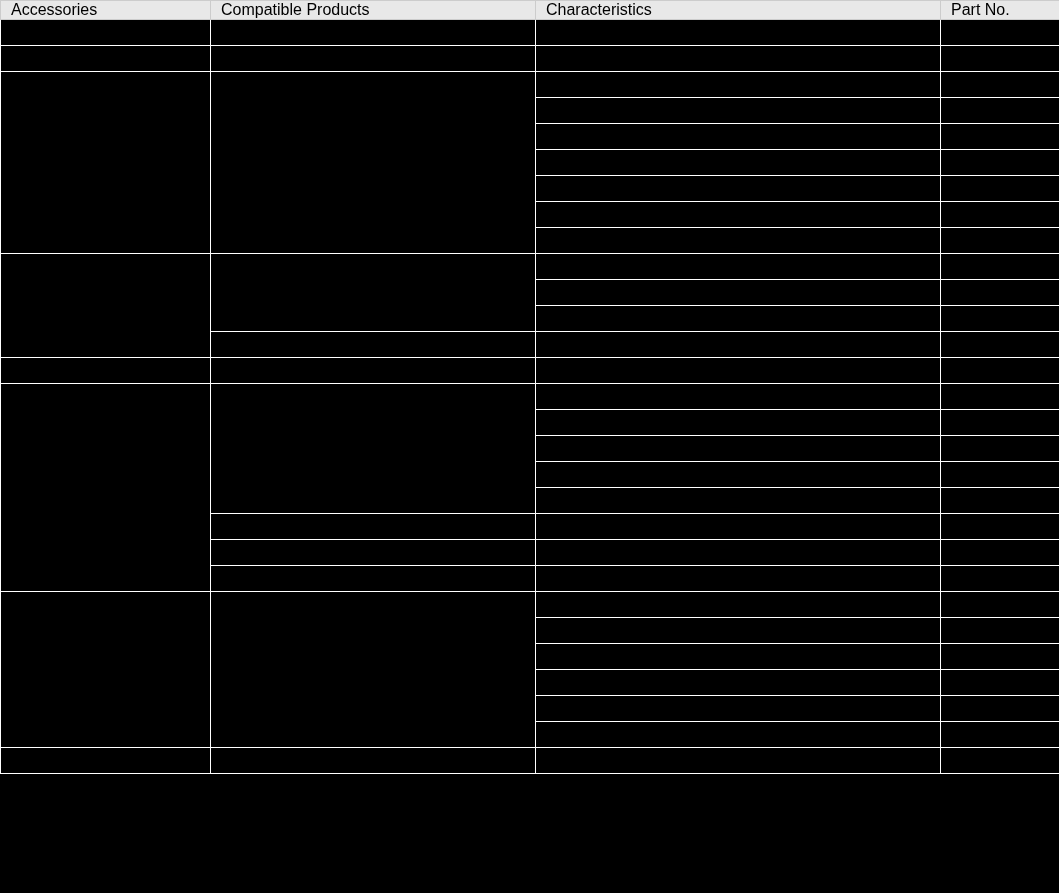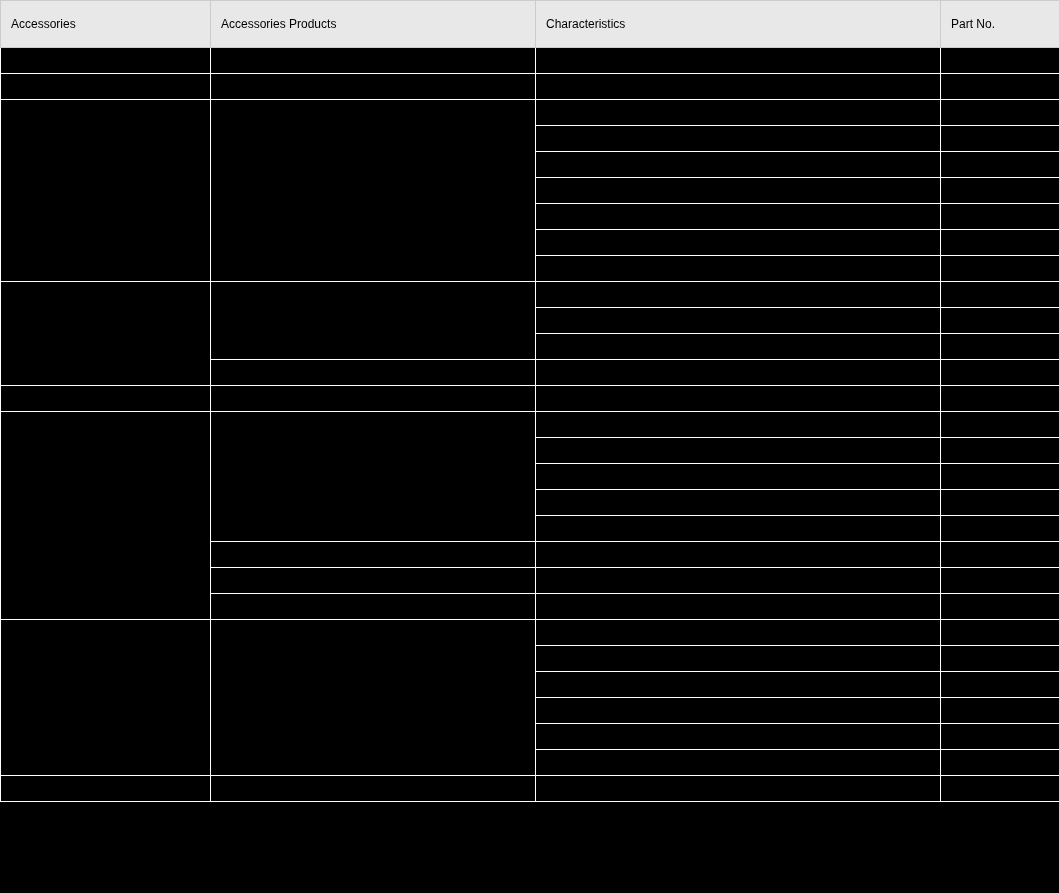--- a/index.html
+++ b/index.html
@@ -23,23 +23,23 @@
       width: 100%;
       border-collapse: collapse;
       table-layout: fixed;
     }
 
     thead tr th {
       background: #e8e8e8;
       color: #000;
       font-weight: normal;
       text-align: left;
-      padding: 16px 10px;
+      padding: 0 10px;
       border: 1px solid #ccc;
-      font-size: 12px;
+      font-size: 16px;
       margin-top: 32px;
     }
 
     tbody tr td {
       background: #000;
       color: #fff;
       padding: 6px 8px;
       border: 1px solid #fff;
       vertical-align: top;
       font-size: 11px;
@@ -59,21 +59,21 @@
   <table>
     <colgroup>
       <col class="col-accessories">
       <col class="col-compatible">
       <col class="col-chars">
       <col class="col-partno">
     </colgroup>
     <thead>
       <tr>
         <th>Accessories</th>
-        <th>Accessories Products</th>
+        <th>Compatible Products</th>
         <th>Characteristics</th>
         <th>Part No.</th>
       </tr>
     </thead>
     <tbody>
 
       <tr>
         <td></td>
         <td></td>
         <td></td>

